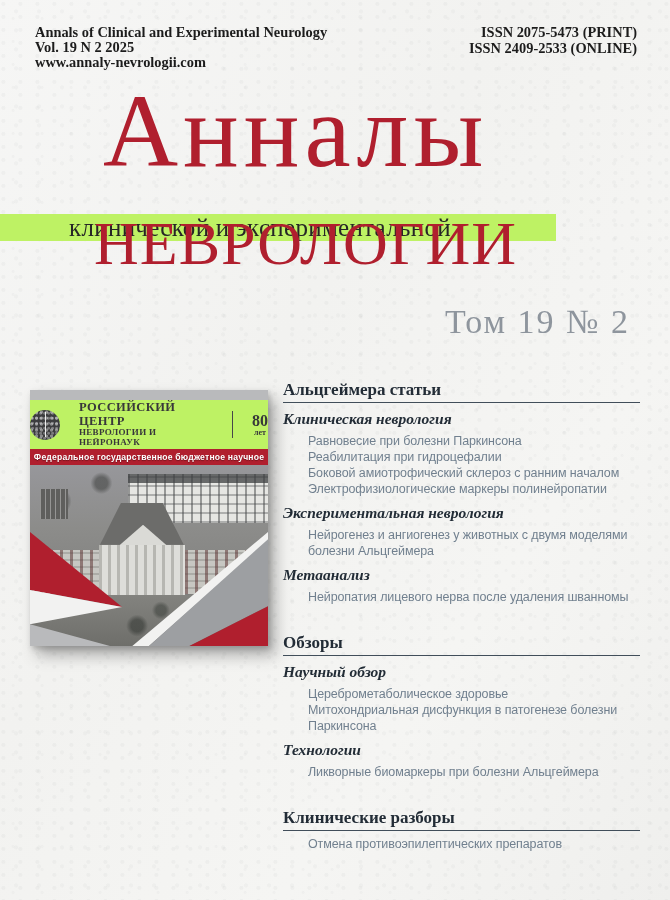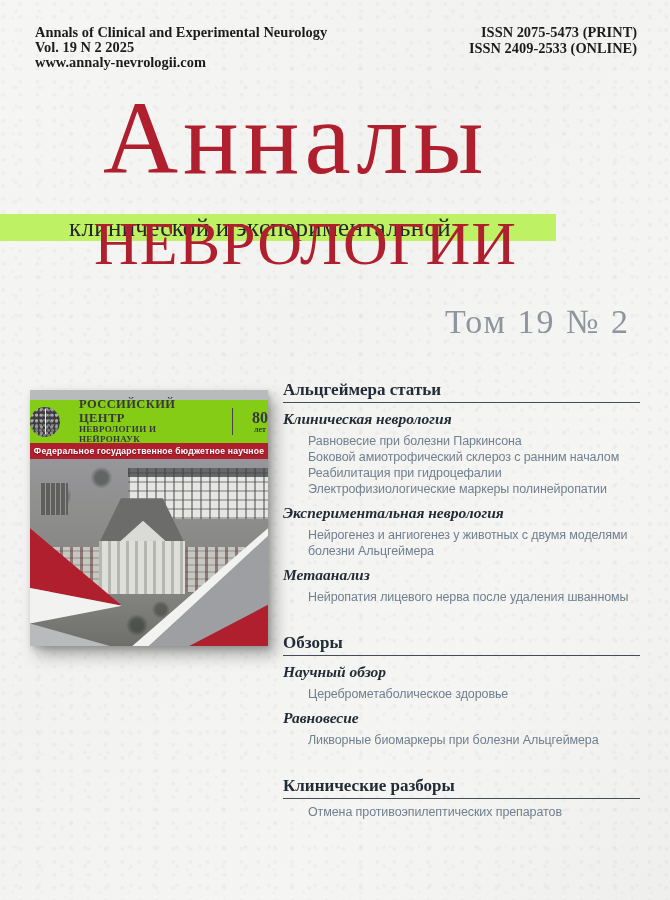--- a/index.html
+++ b/index.html
@@ -12,34 +12,34 @@
       radial-gradient(circle at 70% 60%, rgba(120,125,130,.05) 0 1.5px, transparent 2.5px),
       radial-gradient(circle at 45% 80%, rgba(120,125,130,.045) 0 1px, transparent 2px),
       linear-gradient(125deg,#f6f6f5 0%,#f2f2f0 40%,#f5f5f3 70%,#efefed 100%);
     background-size:17px 13px,23px 19px,29px 23px,100% 100%;}
   
   .mast-left{position:absolute;left:35px;top:25px;font-weight:bold;font-size:15px;
     line-height:15px;color:#1c1c1c;transform:scaleX(.96);transform-origin:left top;}
   .mast-right{position:absolute;right:33px;top:25px;font-weight:bold;font-size:15px;
     line-height:15.5px;color:#1c1c1c;text-align:right;transform:scaleX(.96);transform-origin:right top;}
   
-  .t-annaly{position:absolute;left:103px;top:86px;font-size:104px;line-height:1;
+  .t-annaly{position:absolute;left:103px;top:79px;font-size:104px;line-height:1;
     color:#b01f2e;letter-spacing:5px;}
   .t-band{position:absolute;left:0;top:190px;width:556px;height:27px;background:#bef264;margin-top:24px;}
   .t-band-text{width:100%;text-align:center;font-size:25px;line-height:27px;color:#262626;
     letter-spacing:.3px;transform:translateX(-18px);}
   .t-nevro{position:absolute;left:94px;top:212px;font-size:62px;line-height:1;
     color:#b01f2e;letter-spacing:1px;}
   .t-issue{position:absolute;right:40px;top:303px;font-size:34px;color:#8e959d;letter-spacing:2px;text-align:center;}
   
   .cover{position:absolute;left:30px;top:390px;width:238px;height:256px;background:#fff;
     box-shadow:7px 9px 14px rgba(80,80,80,.45),2px 3px 5px rgba(90,90,90,.30);
     display:flex;flex-direction:column;}
   .cov-strip{height:10px;background:#b9babc;}
-  .cov-logo{height:43px;background:#84cc16;display:flex;align-items:center;justify-content:center;gap:19px;}
+  .cov-logo{height:49px;background:#bef264;display:flex;align-items:center;justify-content:center;gap:19px;}
   .brain{width:30px;height:30px;border-radius:50%;position:relative;flex:0 0 auto;
     background:
       radial-gradient(circle at 30% 35%, rgba(255,255,255,.40) 0 1.2px, transparent 2px),
       radial-gradient(circle at 65% 65%, rgba(255,255,255,.33) 0 1px, transparent 1.8px),
       #3c3c3e;
     background-size:5px 6px,4px 5px,100% 100%;}
   .brain::after{content:"";position:absolute;left:49%;top:7%;bottom:7%;width:1.5px;
     background:rgba(255,255,255,.85);}
   .org{color:#38383a;text-align:left;line-height:1.08;}
   .org-1{font-weight:bold;font-size:12.5px;letter-spacing:.4px;}
@@ -154,27 +154,28 @@
     <div class="chev chev-red-l"></div>
     <div class="chev chev-white-l"></div>
     <div class="chev chev-gray-l"></div>
   </div>
 </div>
 
 <div class="toc">
   <div class="toc-sec">Альцгеймера статьи</div>
   <div class="toc-sub">Клиническая неврология</div>
   <div class="toc-item">Равновесие при болезни Паркинсона</div>
+  <div class="toc-item">Реабилитация при гидроцефалии</div>
   <div class="toc-item">Боковой амиотрофический склероз с ранним началом</div>
-  <div class="toc-item">Реабилитация при гидроцефалии</div>
   <div class="toc-item">Электрофизиологические маркеры полинейропатии</div>
   <div class="toc-sub">Экспериментальная неврология</div>
   <div class="toc-item">Нейрогенез и ангиогенез у животных с двумя моделями болезни Альцгеймера</div>
   <div class="toc-sub">Метаанализ</div>
   <div class="toc-item">Нейропатия лицевого нерва после удаления шванномы</div>
   <div class="toc-sec mt">Обзоры</div>
   <div class="toc-sub">Научный обзор</div>
   <div class="toc-item">Цереброметаболическое здоровье</div>
-  <div class="toc-sub">Равновесие</div>
+  <div class="toc-item">Митохондриальная дисфункция в патогенезе болезни Паркинсона</div>
+  <div class="toc-sub">Технологии</div>
   <div class="toc-item">Ликворные биомаркеры при болезни Альцгеймера</div>
   <div class="toc-sec mt">Клинические разборы</div>
   <div class="toc-item">Отмена противоэпилептических препаратов</div>
 </div>
 
 </body></html>

